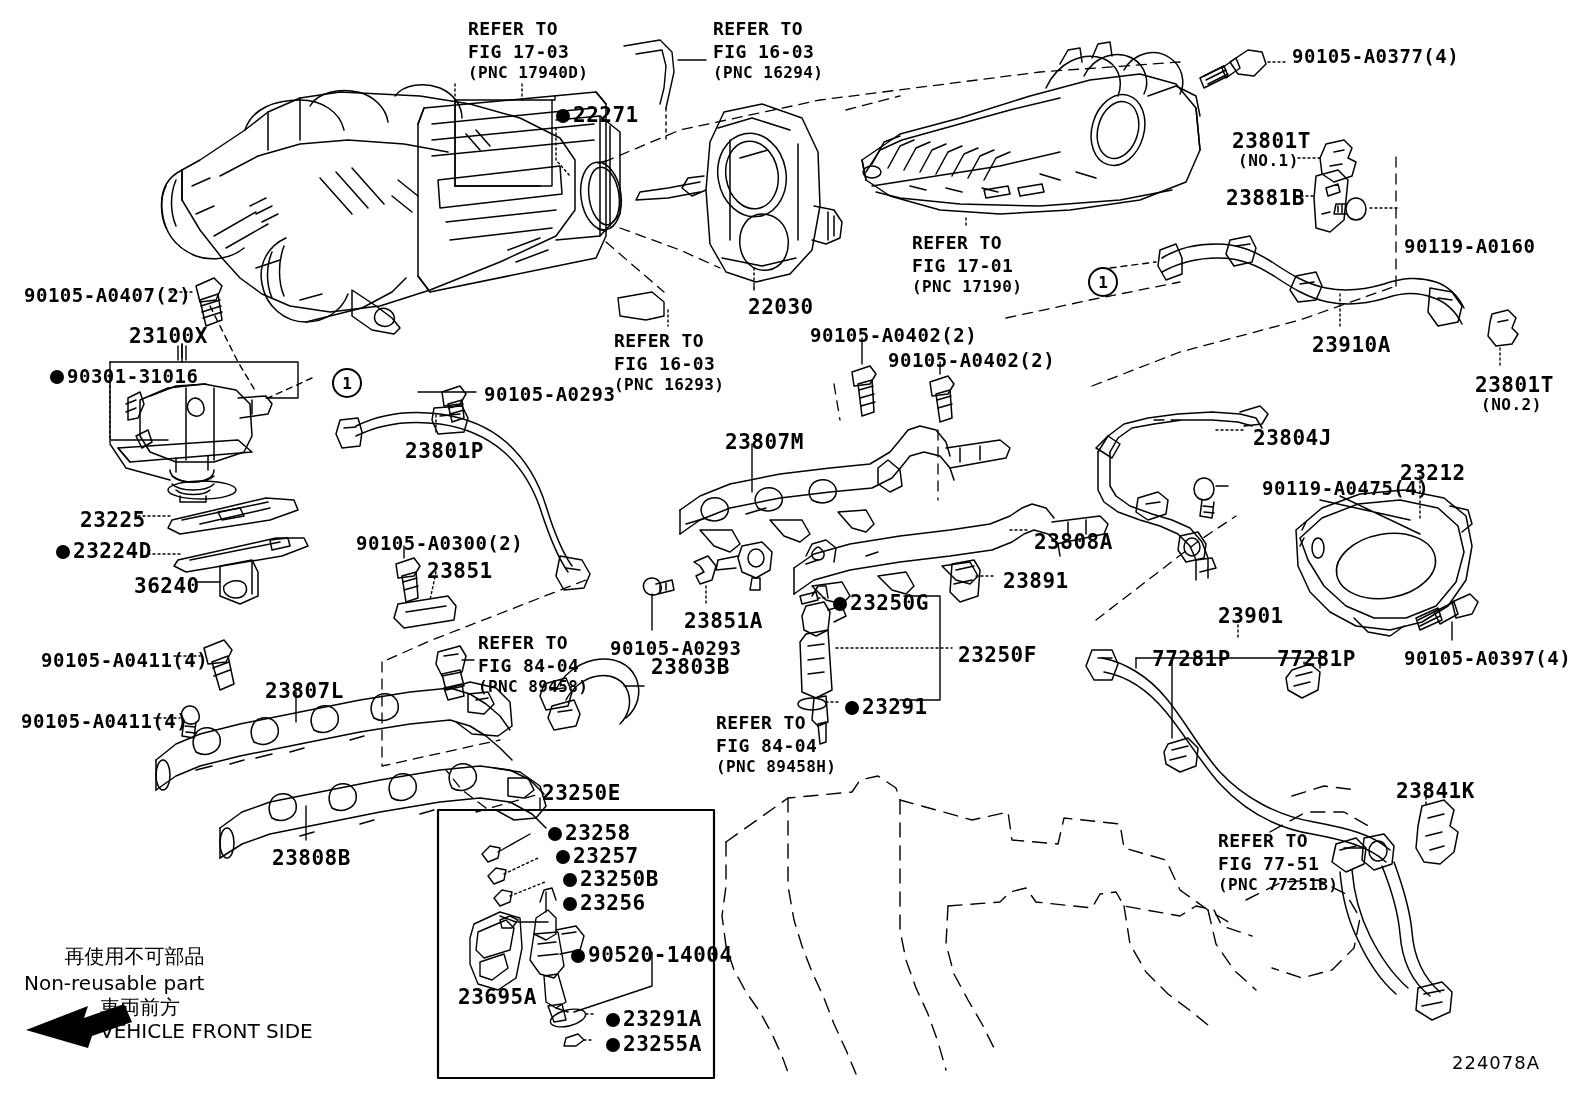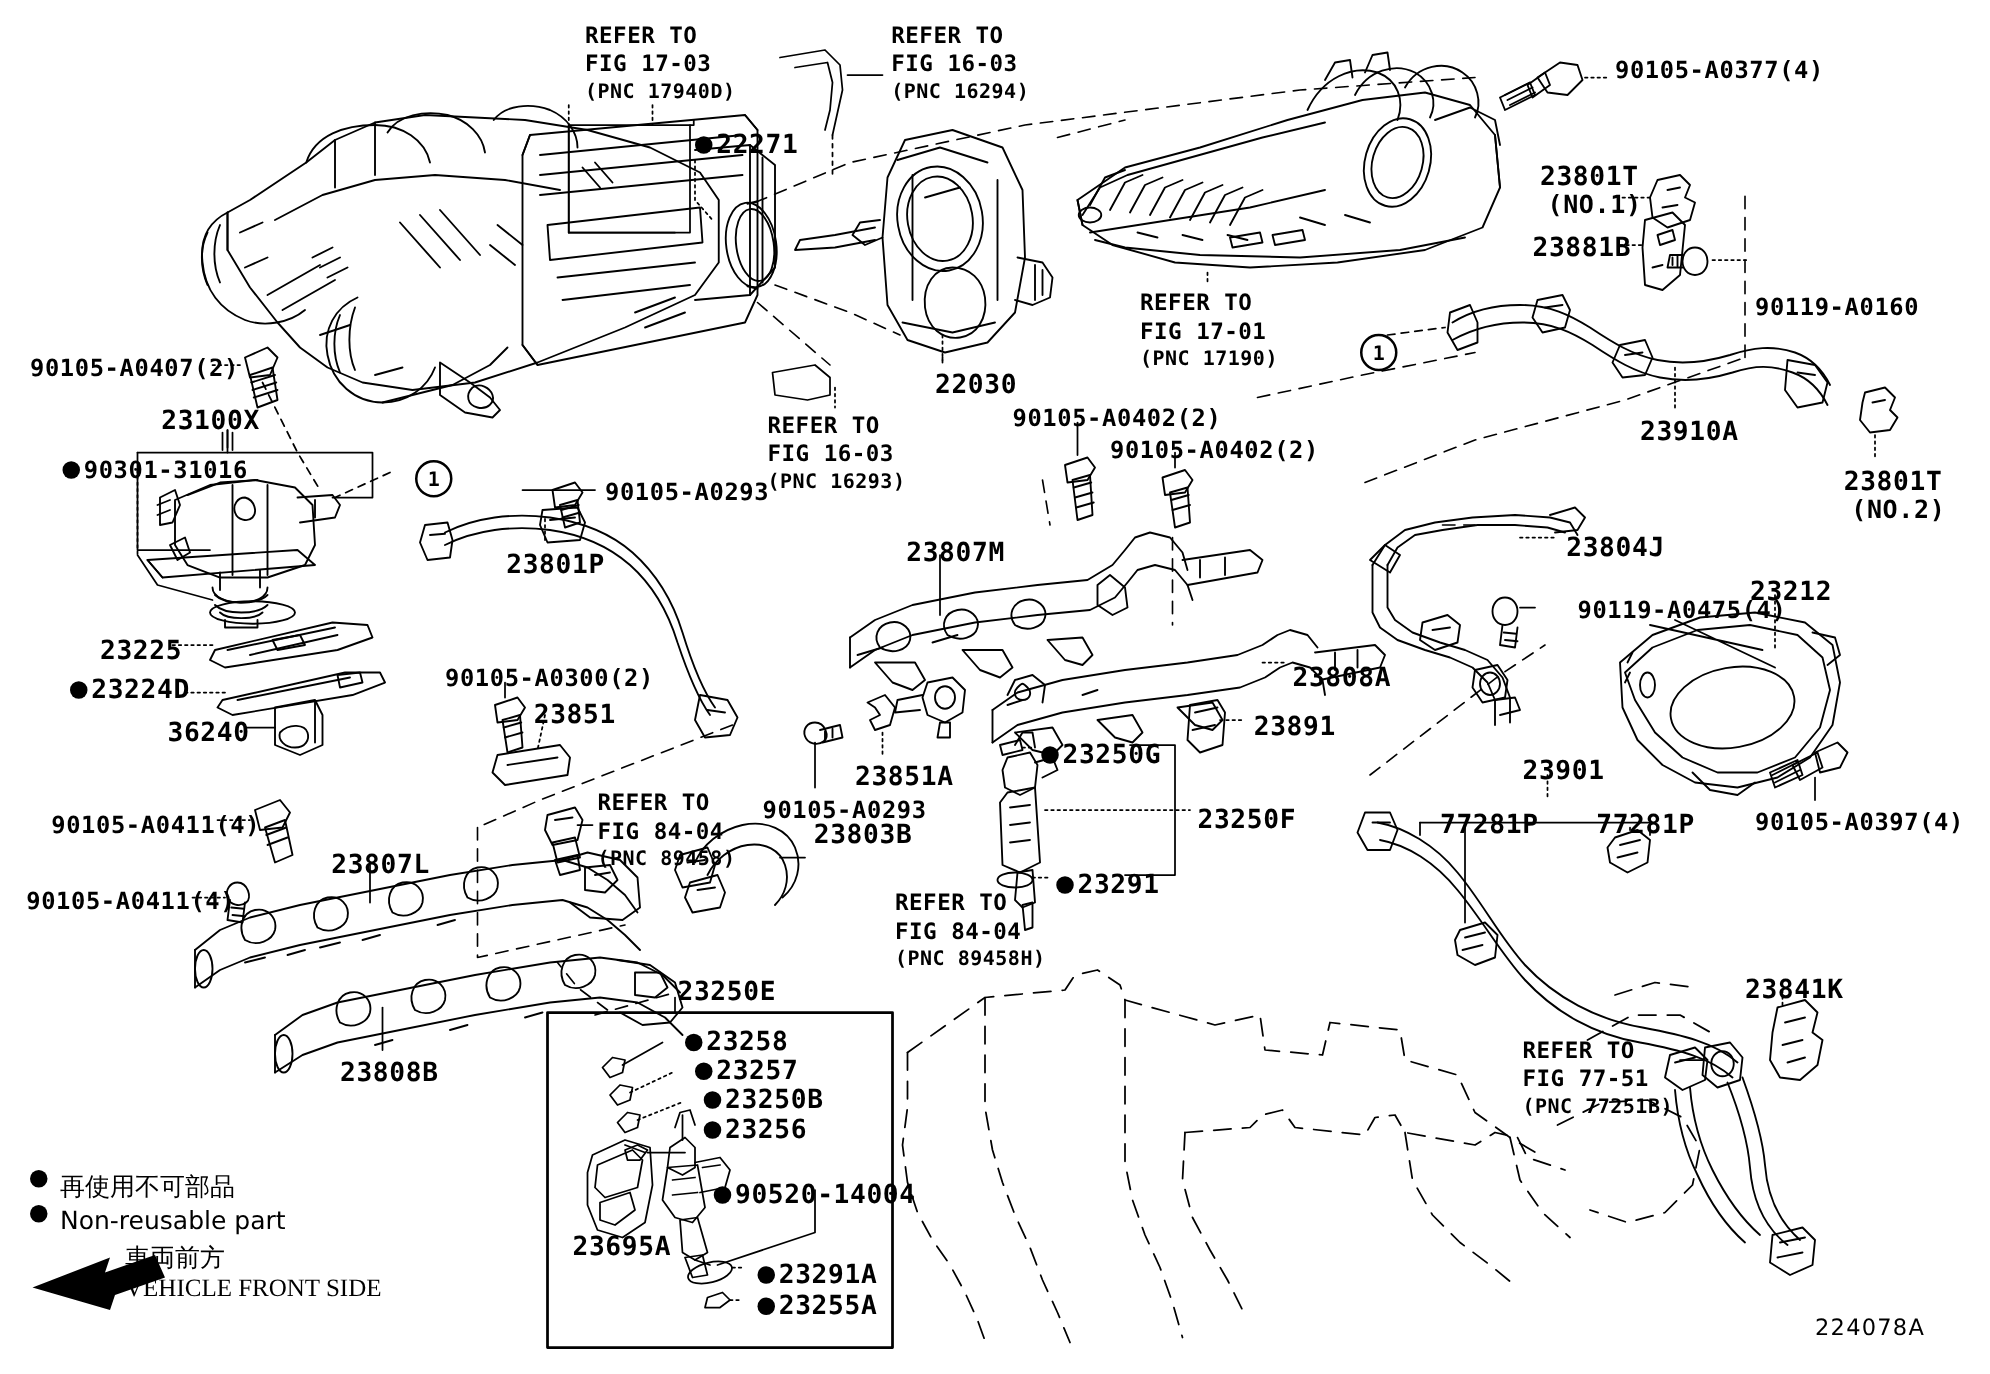--- a/index.html
+++ b/index.html
@@ -2,29 +2,29 @@
 <html><head>
 <meta charset="utf-8">
 <style>
   html,body{margin:0;padding:0;background:#fff;}
   body{width:1592px;height:1099px;position:relative;overflow:hidden;
        font-family:"DejaVu Sans Mono","Liberation Mono",monospace;color:#000;}
   #stage{position:absolute;inset:0;}
   .lbl{position:absolute;white-space:pre;font-weight:700;letter-spacing:.5px;line-height:1.12;}
   .lbl.big{font-size:21px;}
   .lbl.med{font-size:19px;}
-  .lbl.sm{font-size:20px;}
+  .lbl.sm{font-size:16px;}
   .refer{position:absolute;white-space:pre;font-weight:700;font-size:18px;line-height:1.25;letter-spacing:.4px;}
   .refer .pnc{font-size:16px;}
   .dot{display:inline-block;width:14px;height:14px;border-radius:50%;background:#000;
        vertical-align:-1px;margin-right:3px;}
   .legend{position:absolute;font-weight:400;}
   .legend .jp{font-family:"DejaVu Sans","Liberation Sans",sans-serif;font-size:20px;}
   .legend .en{font-family:"DejaVu Sans","Liberation Sans",sans-serif;font-size:20px;}
-  .legend-row{display:flex;align-items:flex-start;gap:7px;height:28px;}
+  .legend-row{display:flex;align-items:flex-end;gap:7px;height:28px;flex-direction:column;}
   .frontside{position:absolute;font-family:"DejaVu Sans","Liberation Sans",sans-serif;
              font-size:20px;line-height:1.18;}
   .diagid{position:absolute;font-size:18px;font-weight:400;letter-spacing:1px;
           font-family:"DejaVu Sans","Liberation Sans",sans-serif;}
   svg{position:absolute;left:0;top:0;}
   .circnum{position:absolute;width:26px;height:26px;border:2px solid #000;border-radius:50%;
            display:flex;align-items:center;justify-content:center;font-size:16px;font-weight:700;}
 </style>
 </head>
 <body>
@@ -755,20 +755,20 @@
     <div class="legend-row">
       <span class="dot"></span>
       <span class="jp">再使用不可部品</span>
     </div>
     <div class="legend-row">
       <span class="dot"></span>
       <span class="en">Non-reusable part</span>
     </div>
   </div>
 
-  <div class="frontside" style="left:100px;top:996px;font-family:Liberation Serif, serif;">
+  <div class="frontside" style="left:100px;top:996px;">
     <div>車両前方</div>
     <div>VEHICLE FRONT SIDE</div>
   </div>
 
   <div class="diagid" style="left:1452px;top:1052px;">224078A</div>
 
 </div>
 
 </body></html>

